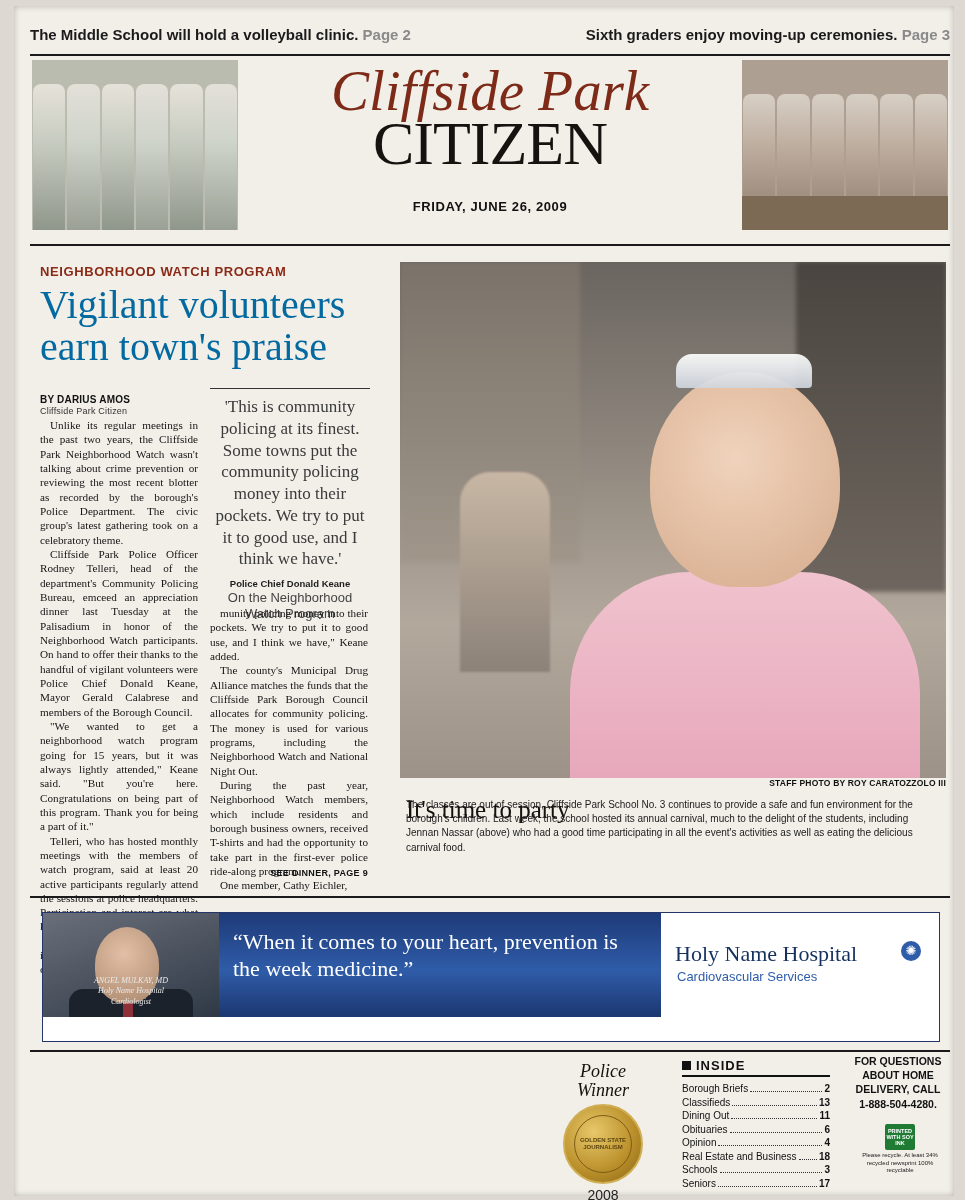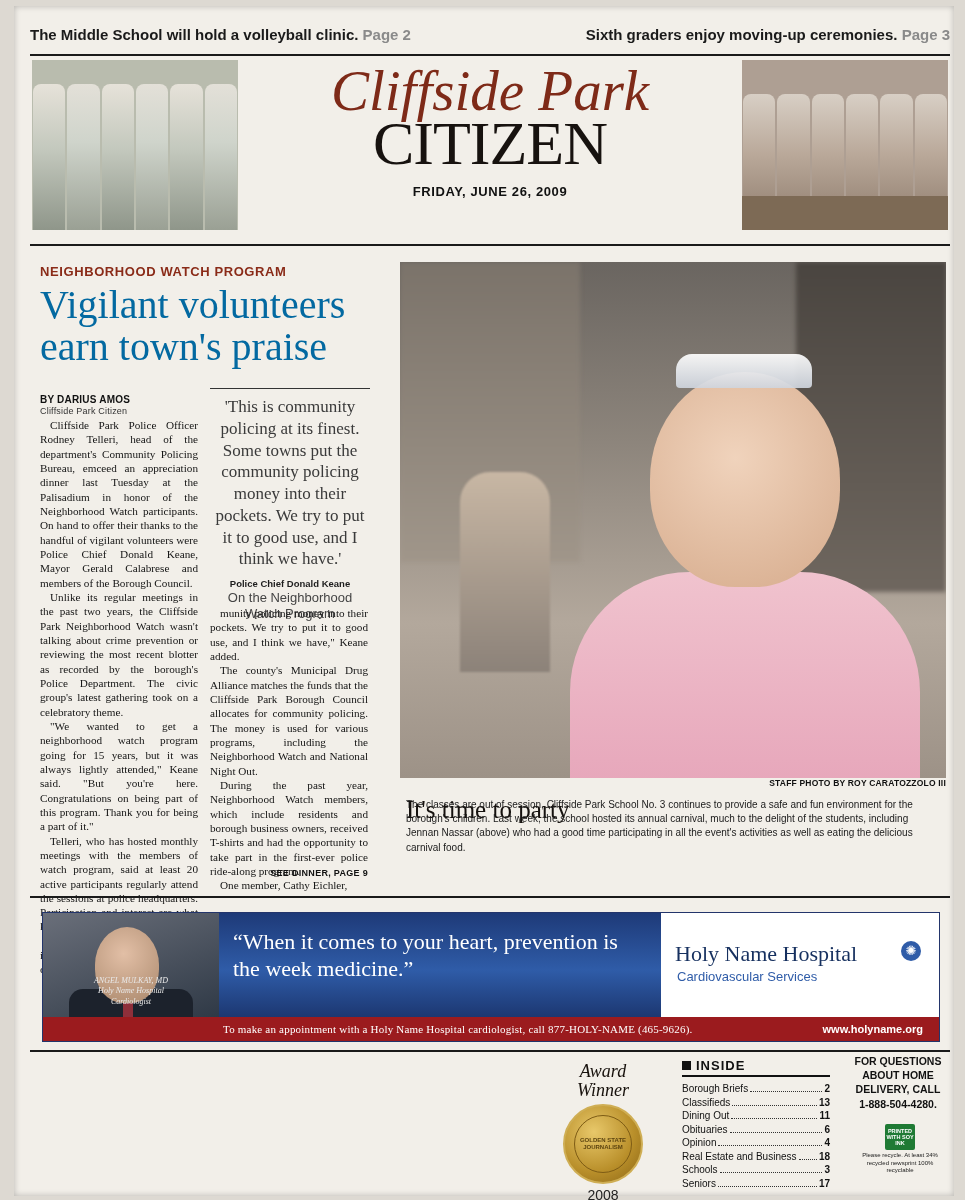--- a/index.html
+++ b/index.html
@@ -117,21 +117,21 @@
     color: #17120f;
     letter-spacing: -1px;
     margin-top: -8px;
   }
   .mast-date {
     font-family: "Liberation Sans", sans-serif;
     font-size: 13px;
     font-weight: bold;
     letter-spacing: 0.6px;
     color: #111;
-    margin-top: 12px;
+    margin-top: 27px;
   }
   .rule-mast {
     left: 16px;
     top: 238px;
     width: 920px;
     height: 2px;
   }
   
   .kicker {
     position: absolute;
@@ -692,22 +692,22 @@
     <div class="rule rule-mast"></div>
 
     <div class="kicker">NEIGHBORHOOD WATCH PROGRAM</div>
     <div class="headline">Vigilant volunteers earn town's praise</div>
     <div class="byline">
       <span>BY DARIUS AMOS</span>
       <span class="sub">Cliffside Park Citizen</span>
     </div>
 
     <div class="col col-1">
+      <p>Unlike its regular meetings in the past two years, the Cliffside Park Neighborhood Watch wasn't talking about crime prevention or reviewing the most recent blotter as recorded by the borough's Police Department. The civic group's latest gathering took on a celebratory theme.</p>
       <p>Cliffside Park Police Officer Rodney Telleri, head of the department's Community Policing Bureau, emceed an appreciation dinner last Tuesday at the Palisadium in honor of the Neighborhood Watch participants. On hand to offer their thanks to the handful of vigilant volunteers were Police Chief Donald Keane, Mayor Gerald Calabrese and members of the Borough Council.</p>
-      <p>Unlike its regular meetings in the past two years, the Cliffside Park Neighborhood Watch wasn't talking about crime prevention or reviewing the most recent blotter as recorded by the borough's Police Department. The civic group's latest gathering took on a celebratory theme.</p>
       <p>"We wanted to get a neighborhood watch program going for 15 years, but it was always lightly attended," Keane said. "But you're here. Congratulations on being part of this program. Thank you for being a part of it."</p>
       <p>Telleri, who has hosted monthly meetings with the members of watch program, said at least 20 active participants regularly attend the sessions at police headquarters. Participation and interest are what keep the program running.</p>
       <p>"This is community policing at its finest. Some towns put the com-</p>
     </div>
 
     <div class="pq-rule"></div>
     <div class="pullquote">
       <div>'This is community policing at its finest. Some towns put the community policing money into their pockets. We try to put it to good use, and I think we have.'</div>
       <div class="pq-attr">
         <span>Police Chief Donald Keane</span>
@@ -749,31 +749,27 @@
         </div>
       </div>
       <div class="ad-blue">
         <div class="ad-quote">“When it comes to your heart, prevention is the week medicine.”</div>
       </div>
       <div class="ad-right">
         <div class="ad-hosp">Holy Name Hospital</div>
         <div class="ad-hosp-sub">Cardiovascular Services</div>
         <div class="ad-hosp-mark">✺</div>
       </div>
-      <div class="ad-bar">
-        <div class="ad-bar-left">To make an appointment with a Holy Name Hospital cardiologist, call 877-HOLY-NAME (465-9626).</div>
-        <div class="ad-bar-right">www.holyname.org</div>
-      </div>
     </div>
 
     <div class="rule rule-belowad"></div>
 
     <div class="seal">
       <div class="seal-title">
-        <span>Award</span><br>
+        <span>Police</span><br>
         <span>Winner</span>
       </div>
       <div class="seal-disc">
         <div class="seal-disc-inner">GOLDEN STATE JOURNALISM</div>
       </div>
       <div class="seal-year">2008</div>
     </div>
 
     <div class="inside">
       <div class="inside-head">

